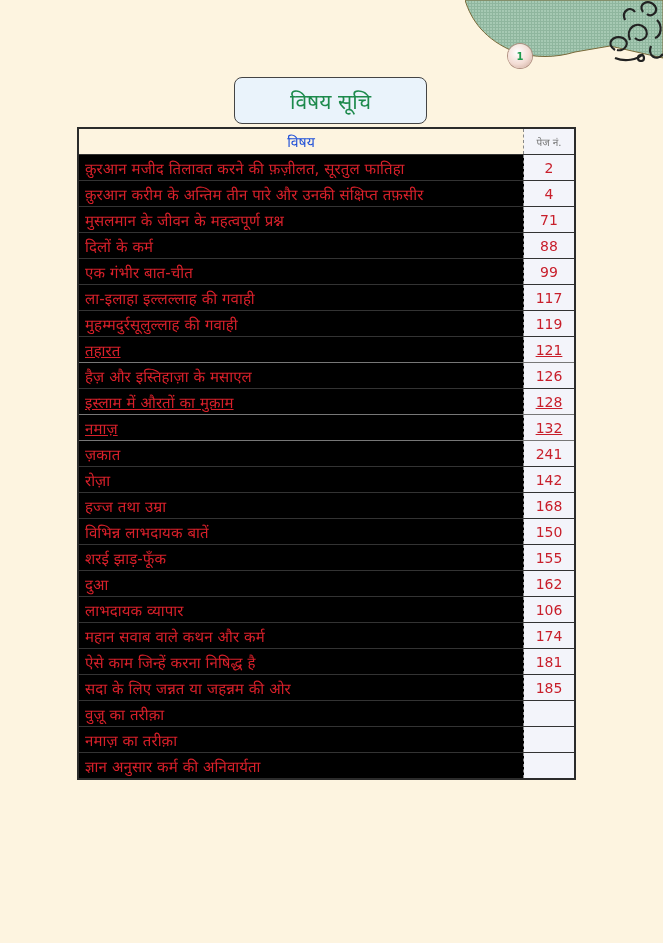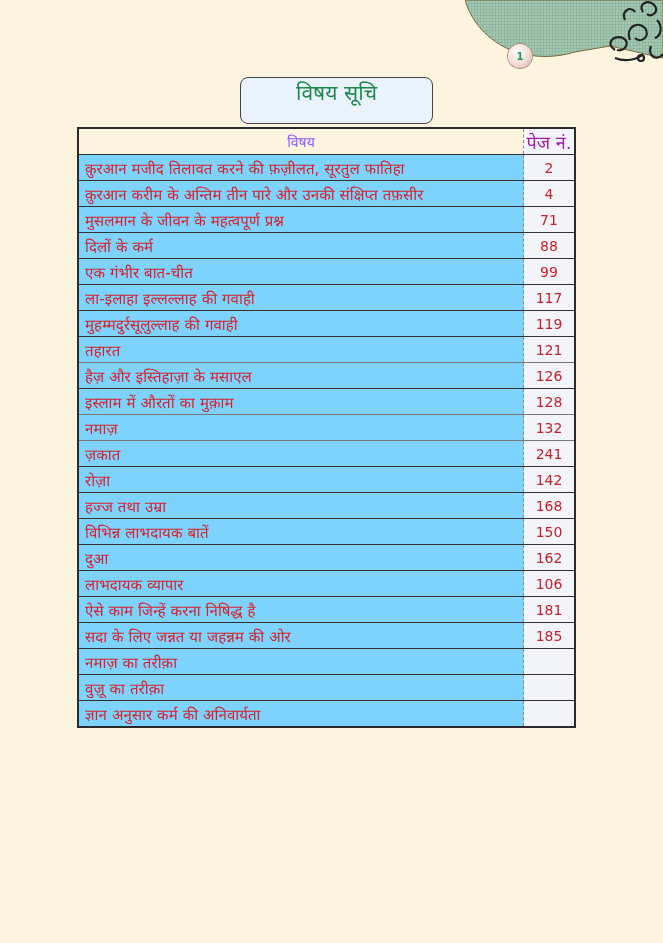--- a/index.html
+++ b/index.html
@@ -12,38 +12,38 @@
     position:absolute; top:0; left:465px; width:198px; height:62px;
   }
   .page-badge {
     position:absolute; left:508px; top:44px; width:24px; height:24px; border-radius:50%;
     background:radial-gradient(circle at 40% 35%, #ffffff 0%, #f3dcd4 55%, #c9a597 100%);
     box-shadow:0 0 0 1px #b08e80;
     display:flex; align-items:center; justify-content:center;
     font-size:10px; font-weight:bold; color:#1f9a4d;
   }
   .title-box {
-    position:absolute; left:240px; top:77px; width:191px; height:45px;
+    position:absolute; left:234px; top:77px; width:191px; height:45px;
     background:#eaf3fb; border:1.5px solid #444; border-radius:8px;
-    display:flex; align-items:flex-start; justify-content:center;
+    display:flex; align-items:center; justify-content:center;
     color:#1d8a4c; font-size:21px;
   }
   table.toc {
     position:absolute; left:77px; top:127px; width:499px;
     border-collapse:collapse; border:2px solid #2b2b2b;
   }
   table.toc td, table.toc th {
     height:25px; padding:0; border-bottom:1.5px solid #333;
     font-weight:normal;
   }
-  table.toc tr.thin td { border-bottom:1px solid #777; }
-  th.col-topic { color:#8b5cf6; font-size:14px; background:#fdf4e0; }
-  th.col-page { color:#a21caf; font-size:18px; background:#f3f4fa; border-left:1px dashed #888; width:50px;margin-top:43px; }
+  table.toc tr.thin td { border-bottom:1px solid #777;text-decoration:underline; }
+  th.col-topic { color:#1d4ed8; font-size:14px; background:#fdf4e0; }
+  th.col-page { color:#737373; font-size:10px; background:#f3f4fa; border-left:1px dashed #888; width:50px;margin-top:43px; }
   td.topic {
-    color:#d8202a; font-size:15px; padding-left:6px !important; background:#7dd3fc;
+    color:#d8202a; font-size:15px; padding-left:6px !important; background:#000000;
     white-space:nowrap; letter-spacing:0.1px;
   }
   td.page {
     color:#c81e2a; font-size:14px; text-align:center; background:#f3f4fa;
     border-left:1px dashed #888; width:50px;
   }
 </style>
 </head>
 <body>
 
@@ -136,41 +136,49 @@
       </tr>
   <tr>
         <td class="topic">हज्ज तथा उम्रा</td>
         <td class="page">168</td>
       </tr>
   <tr>
         <td class="topic">विभिन्न लाभदायक बातें</td>
         <td class="page">150</td>
       </tr>
   <tr>
+        <td class="topic">शरई झाड़-फूँक</td>
+        <td class="page">155</td>
+      </tr>
+  <tr>
         <td class="topic">दुआ</td>
         <td class="page">162</td>
       </tr>
   <tr>
         <td class="topic">लाभदायक व्यापार</td>
         <td class="page">106</td>
+      </tr>
+  <tr>
+        <td class="topic">महान सवाब वाले कथन और कर्म</td>
+        <td class="page">174</td>
       </tr>
   <tr>
         <td class="topic">ऐसे काम जिन्हें करना निषिद्ध है</td>
         <td class="page">181</td>
       </tr>
   <tr>
         <td class="topic">सदा के लिए जन्नत या जहन्नम की ओर</td>
         <td class="page">185</td>
       </tr>
   <tr>
-        <td class="topic">नमाज़ का तरीक़ा</td>
+        <td class="topic">वुज़ू का तरीक़ा</td>
         <td class="page"></td>
       </tr>
   <tr>
-        <td class="topic">वुज़ू का तरीक़ा</td>
+        <td class="topic">नमाज़ का तरीक़ा</td>
         <td class="page"></td>
       </tr>
   <tr>
         <td class="topic">ज्ञान अनुसार कर्म की अनिवार्यता</td>
         <td class="page"></td>
       </tr>
 </tbody>
   </table>
 
 </body></html>

